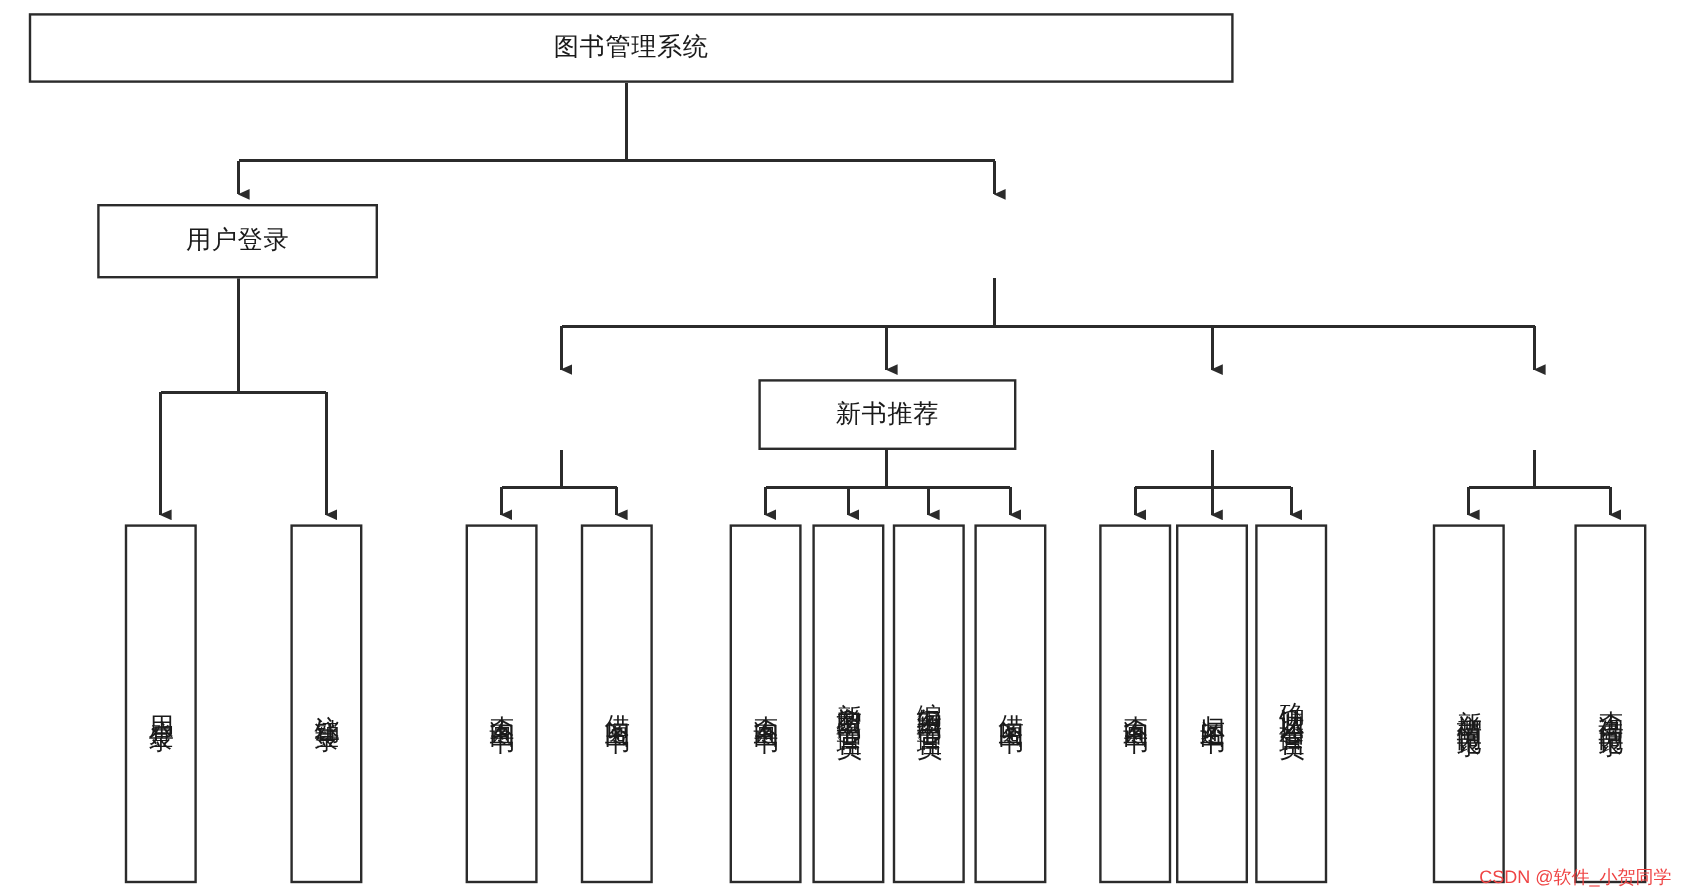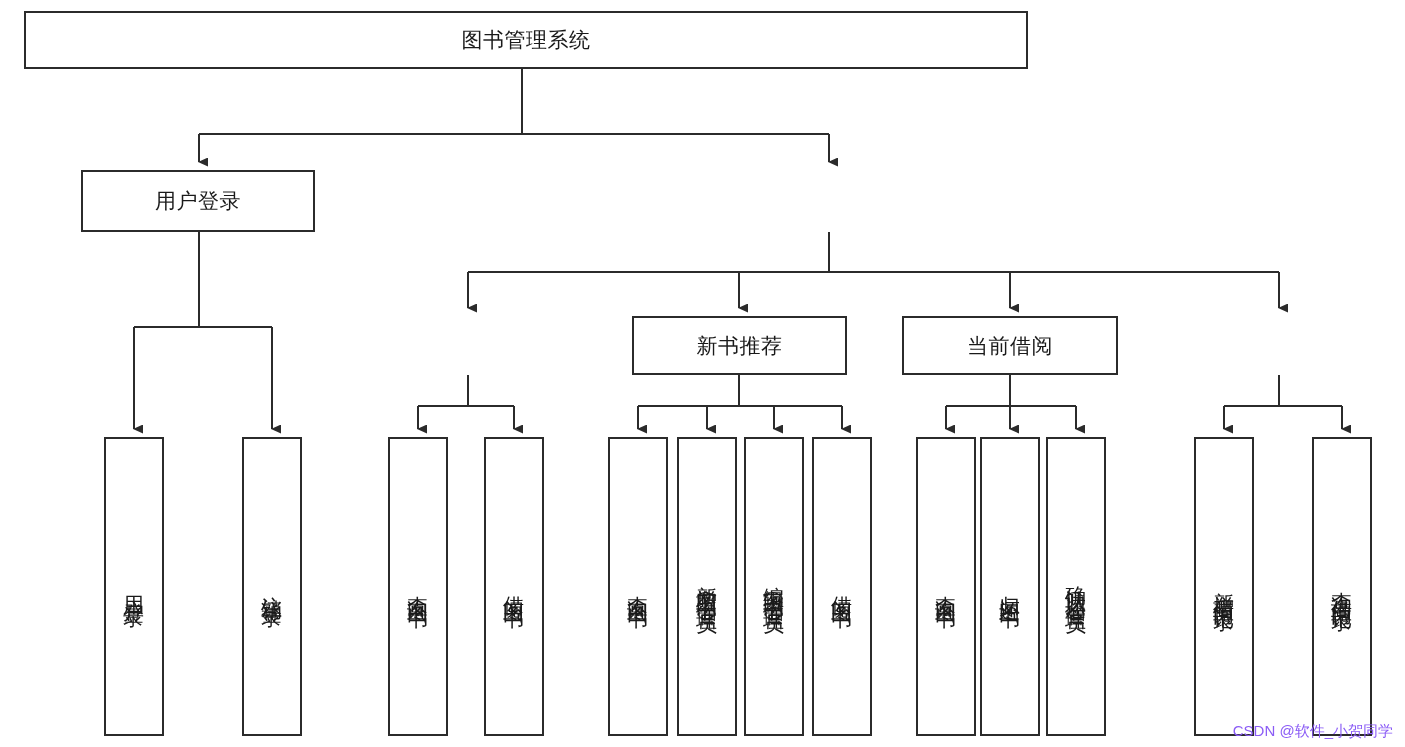--- a/index.html
+++ b/index.html
@@ -50,21 +50,21 @@
     text-orientation: upright;
     letter-spacing: 4px;
     line-height: 1;
     white-space: nowrap;
   }
   #watermark {
     position: absolute;
     right: 12px;
     bottom: 6px;
     font-size: 15px;
-    color: #8b5cf6;
+    color: #ef4444;
     white-space: nowrap;
     pointer-events: none;
     margin-left: 24px;
   }
 </style>
 </head>
 <body>
 
 <div id="diagram-root">
 
@@ -126,23 +126,20 @@
   <div class="node-box" style="left:81px; top:170px; width:234px; height:62px;">
     <span class="node-label-h">用户登录</span>
   </div>
 
 
 
   <div class="node-box" style="left:632px; top:316px; width:215px; height:59px;">
     <span class="node-label-h">新书推荐</span>
   </div>
 
-  <div class="node-box" style="left:902px; top:316px; width:216px; height:59px;">
-    <span class="node-label-h">当前借阅</span>
-  </div>
 
 
   <div class="node-box" style="left:104px; top:437px; width:60px; height:299px;">
     <span class="node-label-v">用户登录</span>
   </div>
 
   <div class="node-box" style="left:242px; top:437px; width:60px; height:299px;">
     <span class="node-label-v">注销登录</span>
   </div>
 

